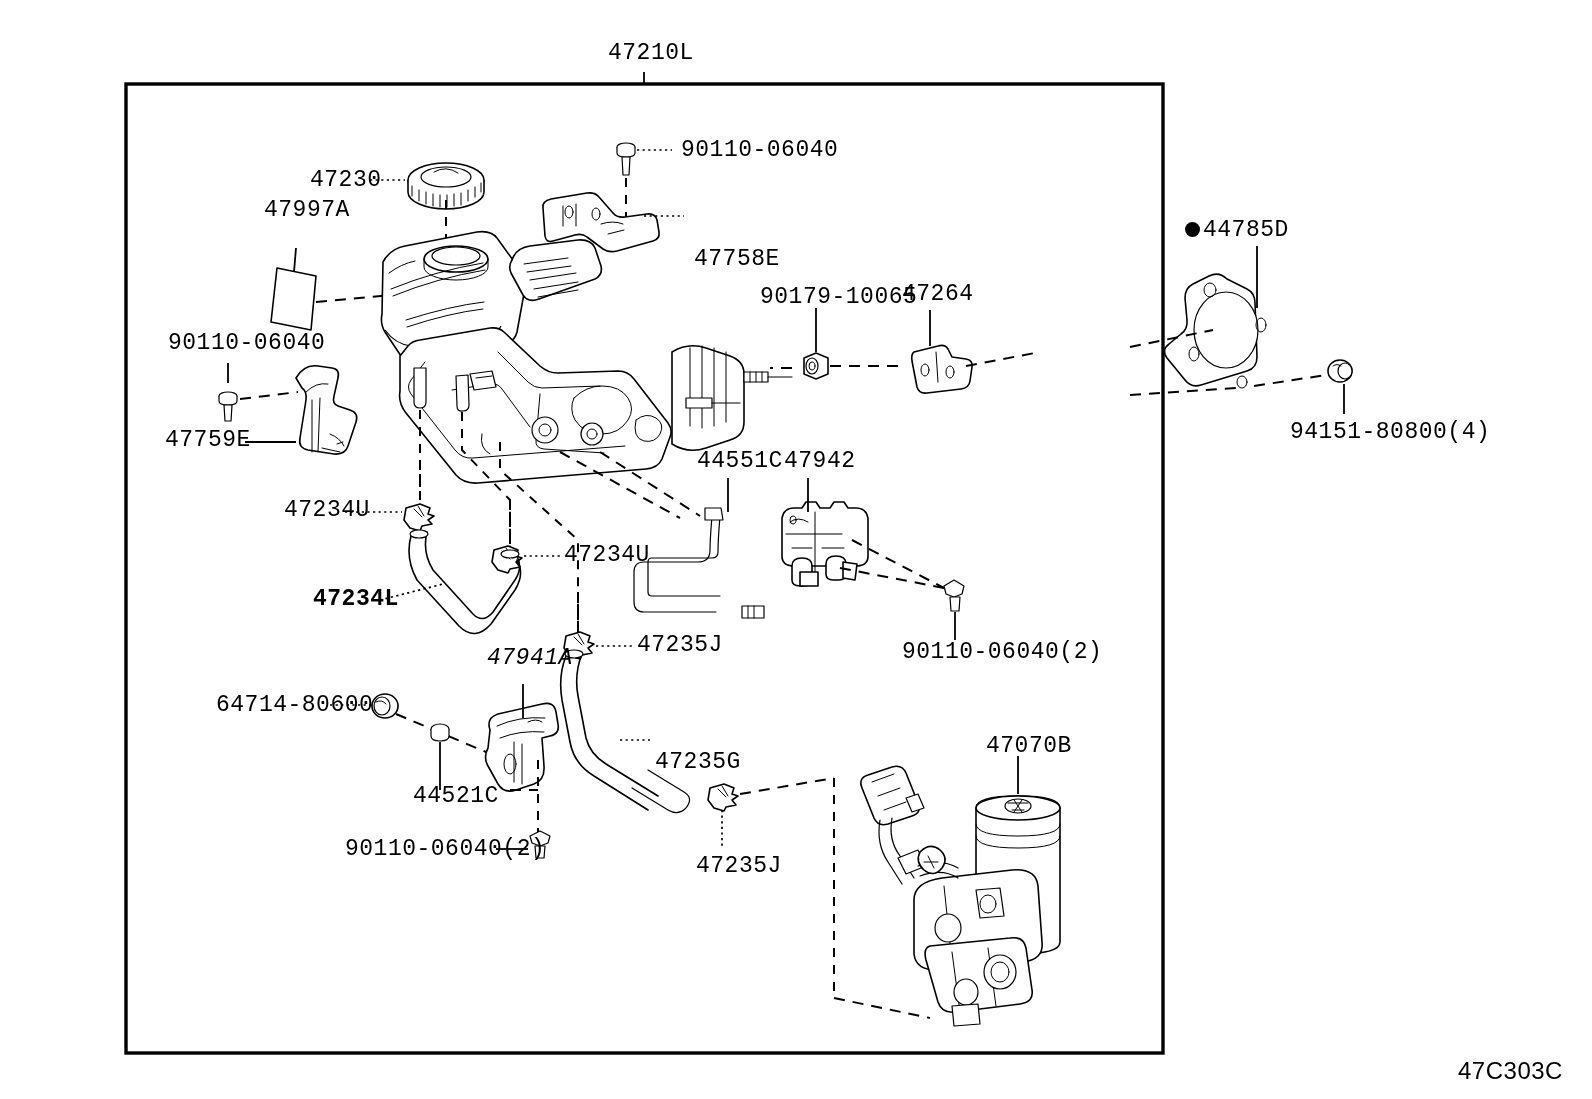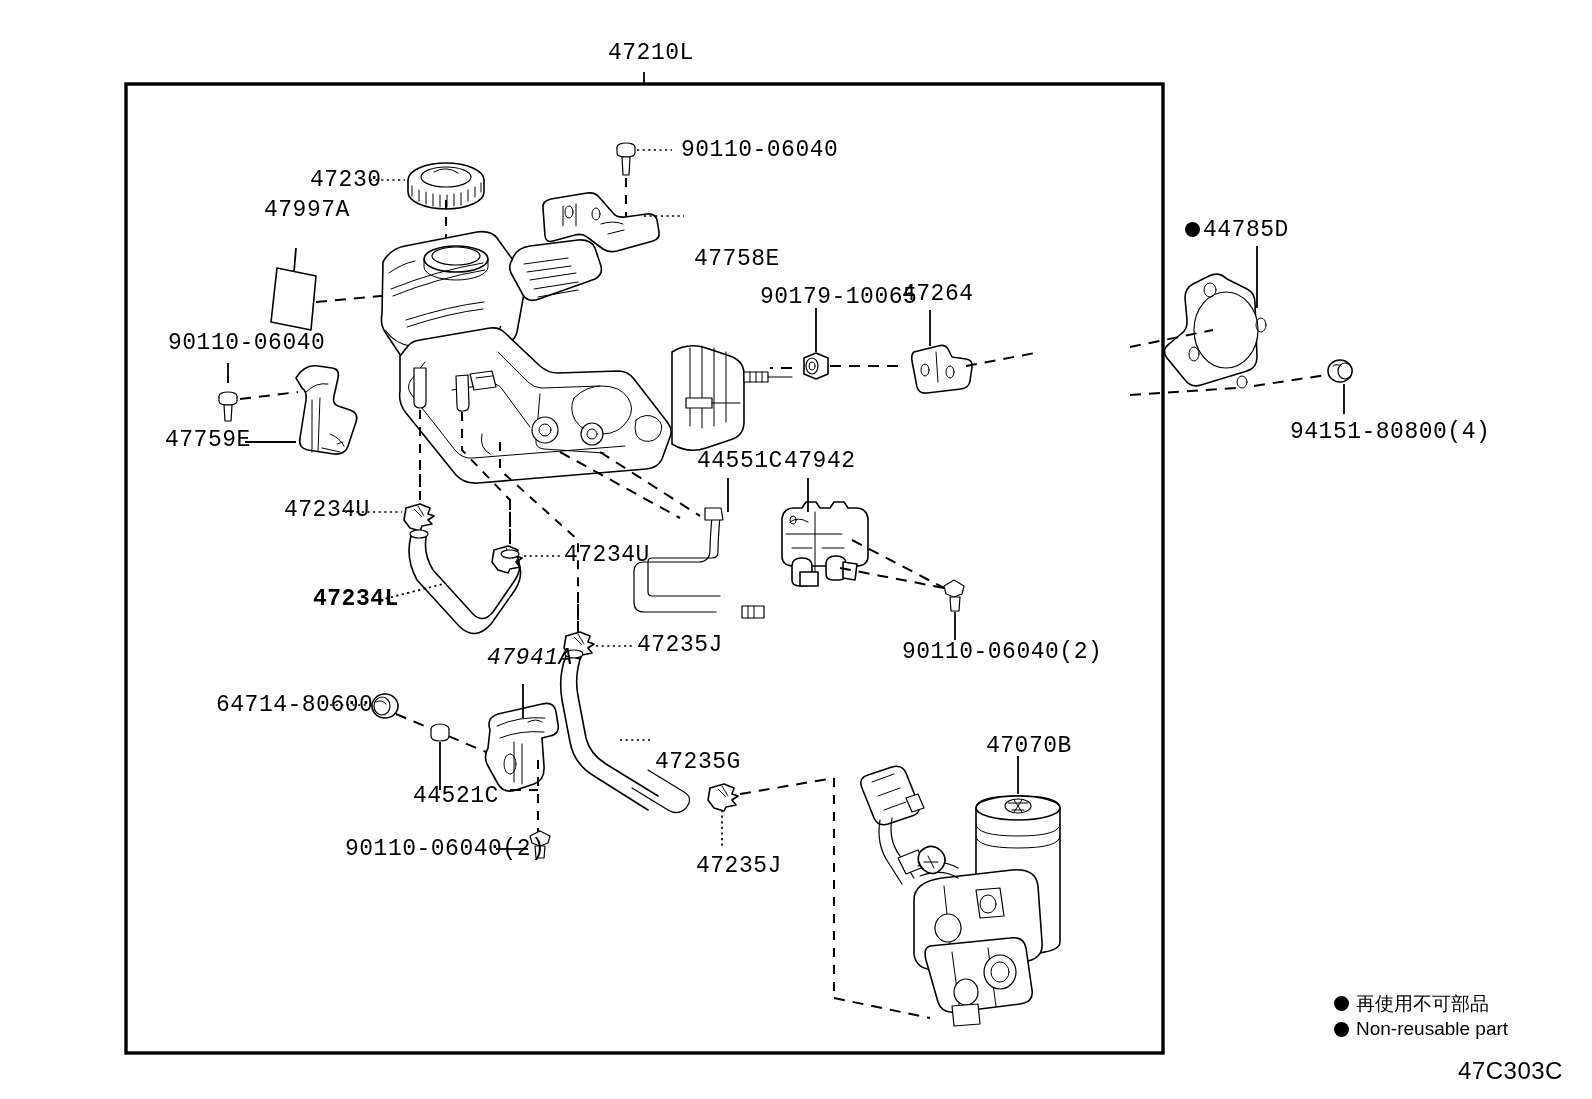--- a/index.html
+++ b/index.html
@@ -449,26 +449,16 @@
 
   <div class="lbl" style="left:216px;top:694px;">64714-80600</div>
   <div class="lbl" style="left:413px;top:785px;">44521C</div>
   <div class="lbl" style="left:345px;top:838px;">90110-06040(2)</div>
 
   <div class="lbl" style="left:655px;top:728px;margin-top:23px;">47235G</div>
   <div class="lbl" style="left:696px;top:855px;">47235J</div>
 
   <div class="lbl" style="left:986px;top:729px;margin-top:6px;">47070B</div>
 
-  <div id="legend">
-    <div class="row">
-      <span class="dot"></span>
-      <span class="jp">再使用不可部品</span>
-    </div>
-    <div class="row">
-      <span class="dot"></span>
-      <span>Non-reusable part</span>
-    </div>
-  </div>
 
   <div id="diagcode">47C303C</div>
 
 </div>
 
 </body></html>

